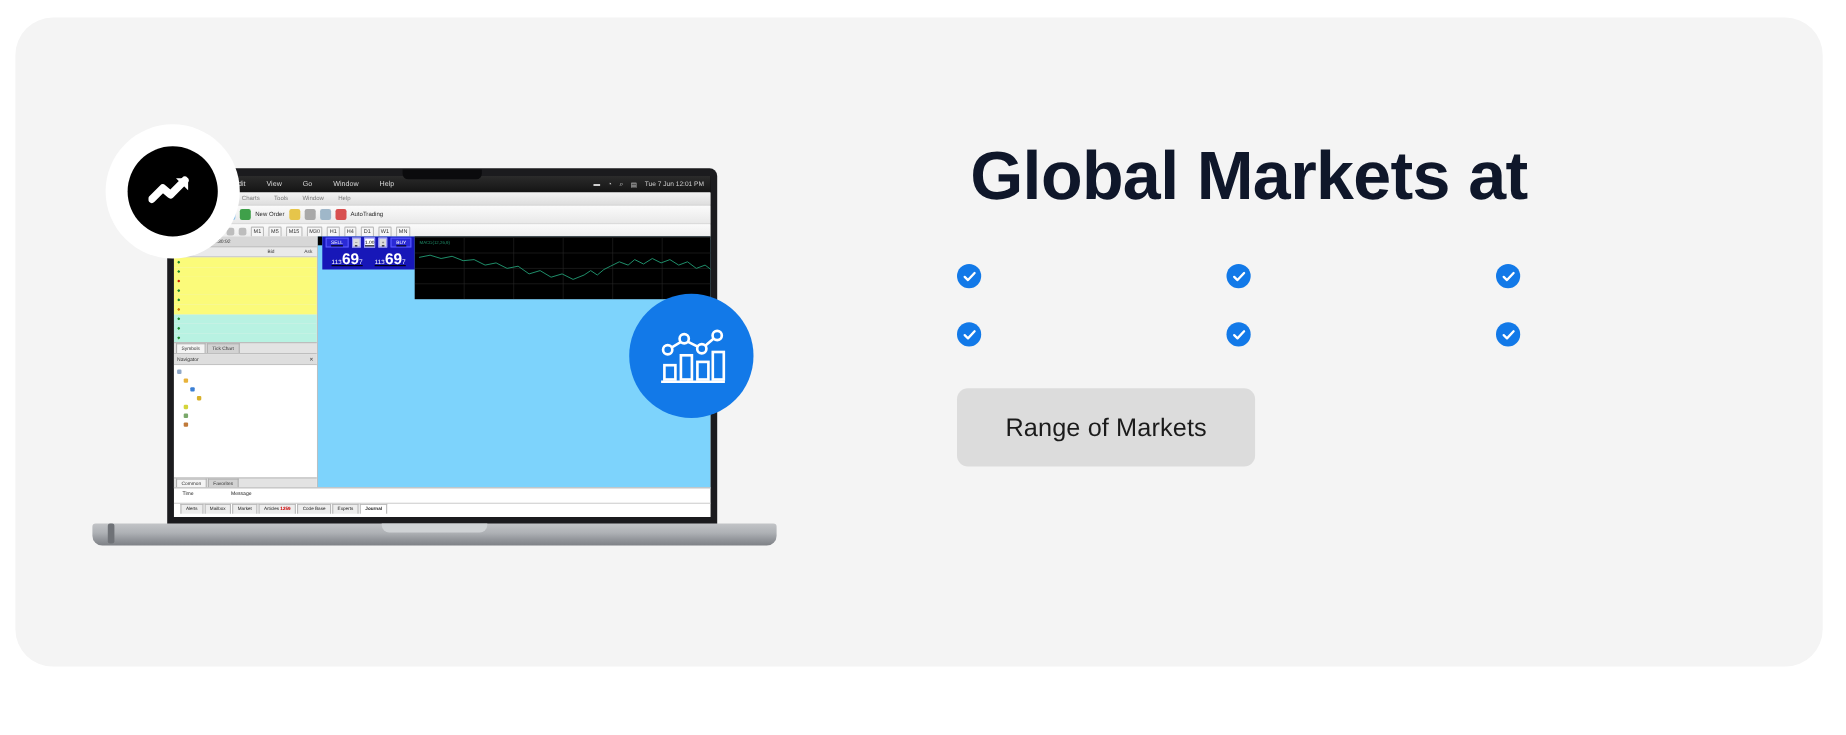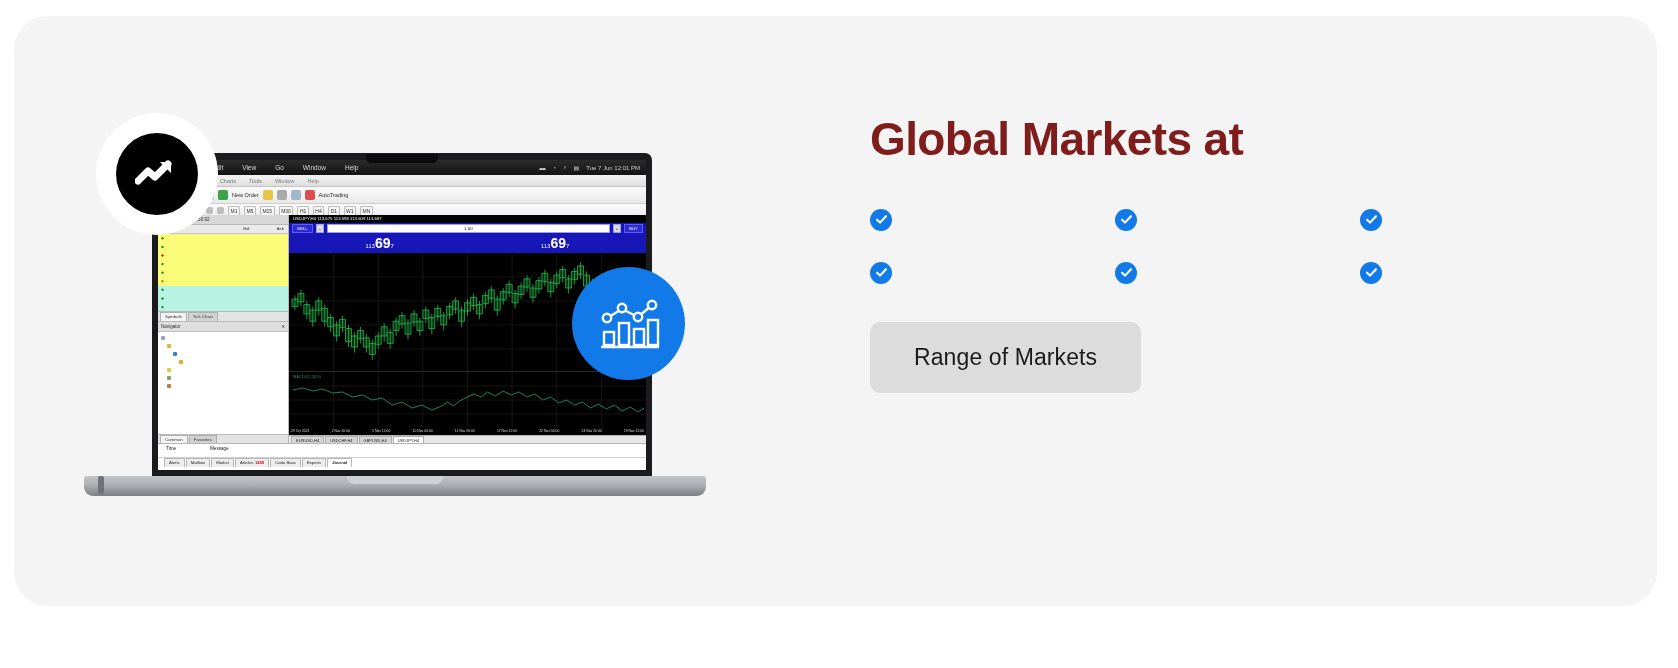--- a/index.html
+++ b/index.html
@@ -345,23 +345,24 @@
     border: 1px solid #b0b0b0;
     border-bottom: none;
     color: #333;
   }
   .nav-tabs .t.active { background: #f4f4f4; }
 
   
   .mt-right {
     flex: 1;
     display: flex;
-    flex-direction: column;
-    background: #be185d;
+    flex-direction: row;
+    background: #7dd3fc;
     min-width: 0;
+    text-decoration: underline;
   }
   .chart-title {
     height: 8px;
     background: #000;
     color: #fff;
     font-size: 4.3px;
     line-height: 8px;
     padding-left: 4px;
     white-space: nowrap;
     overflow: hidden;
@@ -504,25 +505,25 @@
   .term-tabs .t .red { color: #cc0000; font-weight: bold; }
 
   
   .content {
     position: absolute;
     left: 856px;
     top: 95px;
     width: 760px;
   }
   .headline {
-    margin: 0;
-    font-size: 46px;
+    margin: 12px;
+    font-size: 62px;
     line-height: 1.23;
     font-weight: bold;
-    color: #7f1d1d;
+    color: #0f172a;
     letter-spacing: -0.6px;
     max-width: 520px;
   }
 
   .features {
     margin-top: 38px;
     display: grid;
     grid-template-columns: 245px 245px 270px;
     column-gap: 0px;
     row-gap: 0px;

